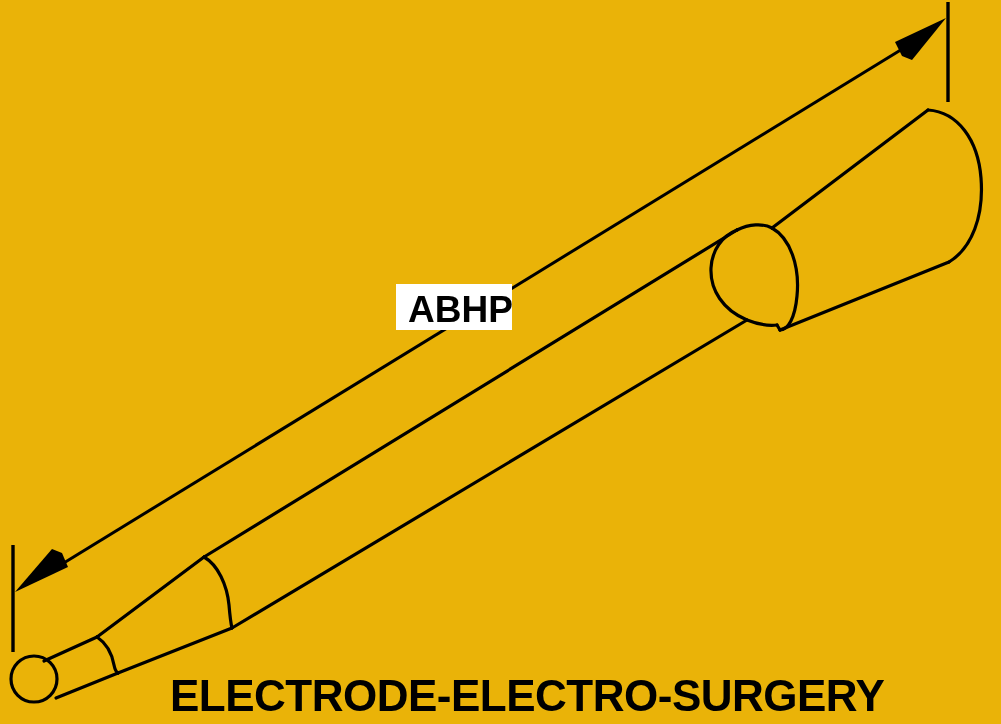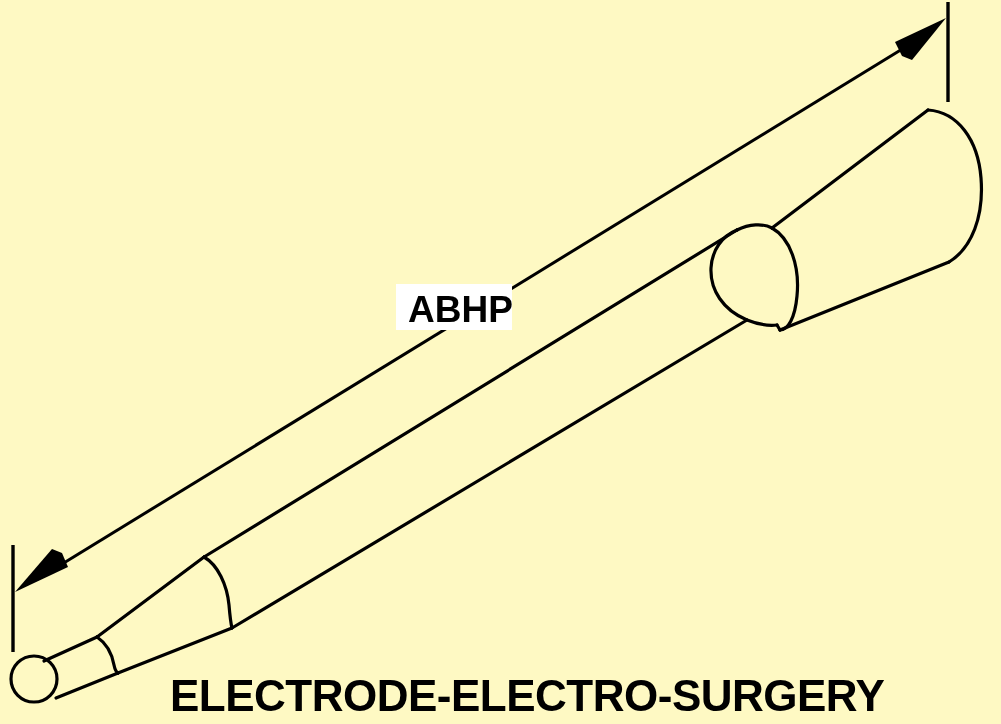--- a/index.html
+++ b/index.html
@@ -12,21 +12,21 @@
     width: 1001px;
     height: 724px;
     font-family: "Liberation Sans", sans-serif;
     overflow: hidden;
     position: relative;
   }
   #diagram-root {
     position: relative;
     width: 1001px;
     height: 724px;
-    background: #fef9c3;
+    background: #eab308;
   }
   svg#technical-drawing {
     position: absolute;
     top: 0;
     left: 0;
     width: 1001px;
     height: 724px;
     display: block;
   }
   .part-outline {

